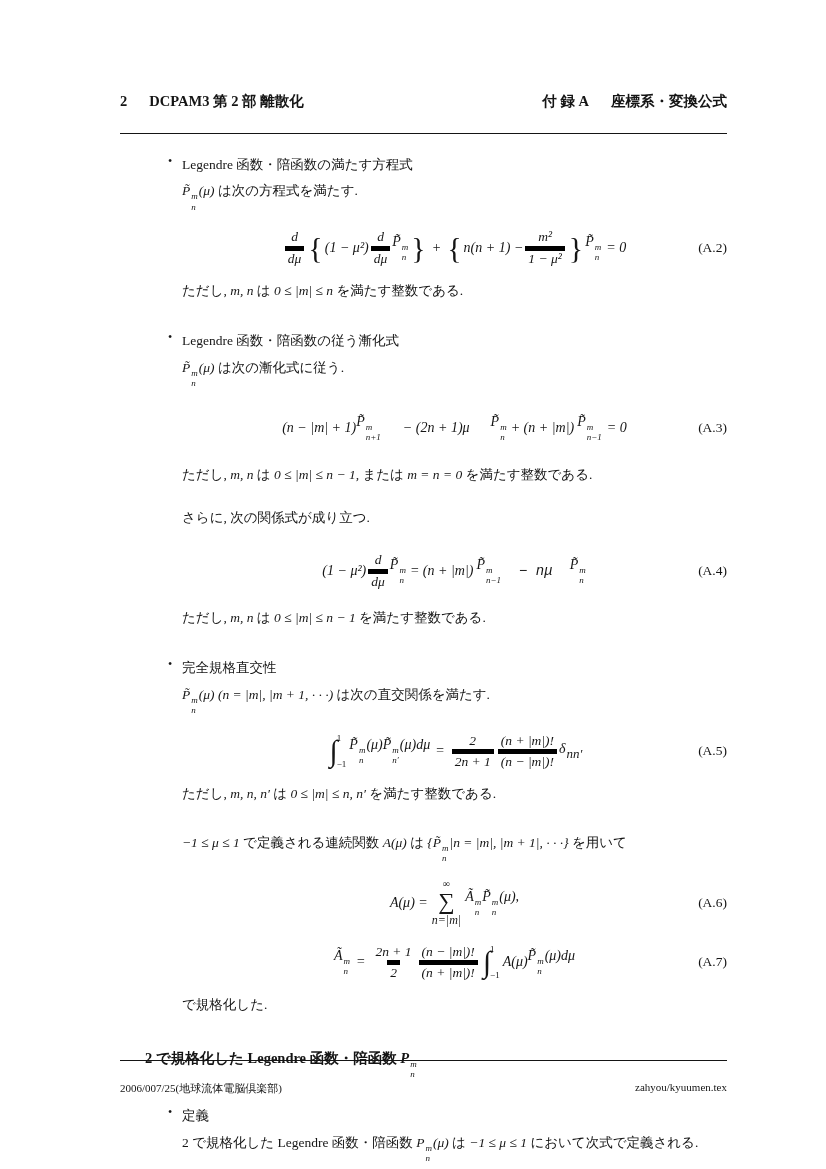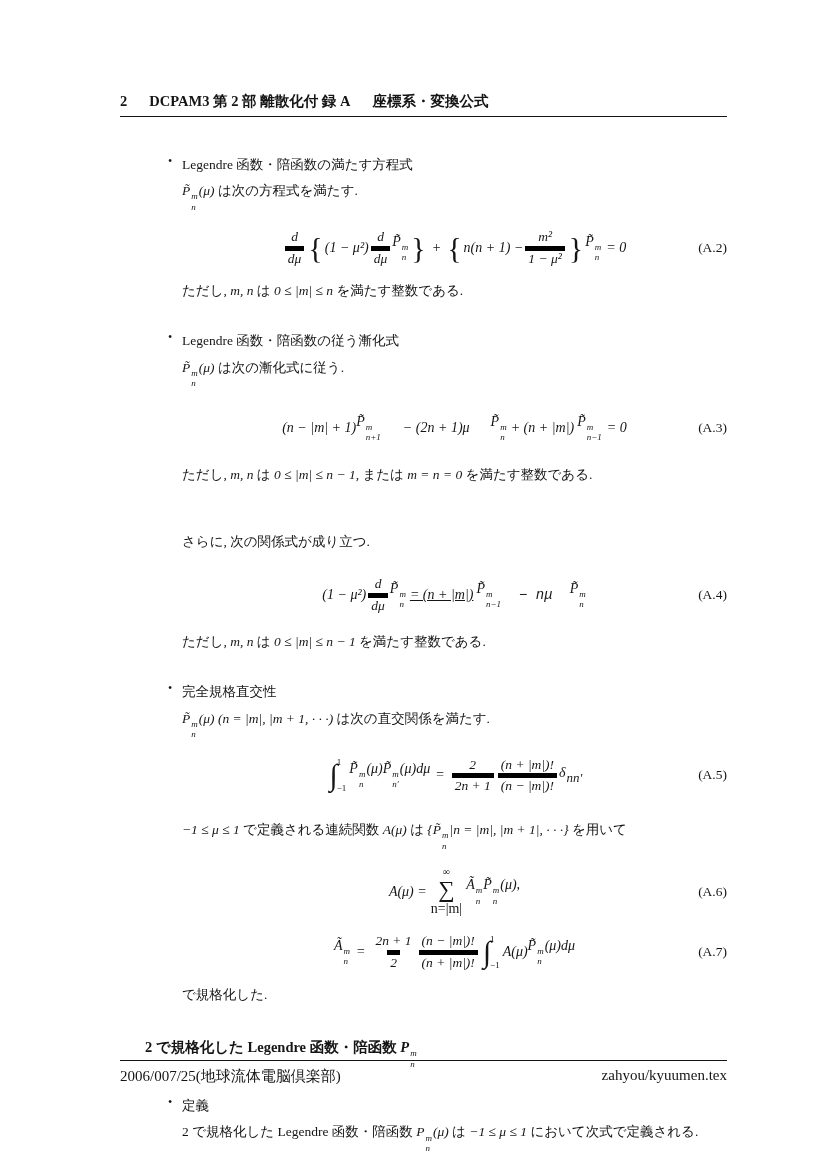--- a/index.html
+++ b/index.html
@@ -8,30 +8,30 @@
     position:relative; width:826px; height:1169px; overflow:hidden;
     background:#ffffff; color:#151515;
     font-family:"Liberation Serif","DejaVu Serif",serif;
     font-size:13.5px;
   }
   .it { font-style:italic; }
   .rm { font-style:normal;text-align:center; }
   
   .header {
     position:absolute; left:120px; right:99px; top:92px;
-    display:flex; align-items:baseline;
+    display:flex; justify-content:space-between; align-items:baseline;
     font-weight:bold; font-size:14.5px;
-    border-bottom:1px solid #151515; padding-bottom:5px;
+    border-bottom:1px solid #151515; padding-bottom:22px;
   }
   .header .gap { display:inline-block; width:22px; }
   .footer {
     position:absolute; left:120px; right:99px; top:1060px;
-    border-top:1px solid #151515; padding-top:6px;
+    border-top:1px solid #151515; padding-top:20px;
     display:flex; justify-content:space-between;
-    font-size:15px;
+    font-size:11px;
   }
   
   .content { position:absolute; left:120px; right:99px; top:128px; }
   .bullet { display:flex; margin-top:24px; }
   .bullet .dot { width:14px; margin-left:48px; font-size:12px; padding-top:2px; }
   .bullet-body { flex:1; }
   .line { line-height:1.95; }
   .sec-head { font-weight:bold; font-size:14.5px; margin:30px 0 0 25px; }
   
   .eqrow { position:relative; display:flex; justify-content:center; align-items:center;
@@ -47,21 +47,21 @@
   .sub-only { font-size:13px; vertical-align:-0.4em; margin-left:1px; }
   .bbrace { font-size:30px; font-style:normal; font-weight:300; line-height:1; margin:0 2px; }
   .intwrap { display:inline-flex; align-items:center; margin:0 3px; }
   .int-sign { font-size:30px; line-height:1; font-style:normal; }
   .int-lims { display:inline-flex; flex-direction:column; justify-content:space-between;
               height:36px; font-size:9px; font-style:normal; margin-left:-1px; }
   .sumwrap { display:inline-flex; flex-direction:column; align-items:center;
              line-height:1; margin:0 4px; font-style:normal; }
   .sum-top { font-size:10px; }
   .sum-sign { font-size:23px; padding:1px 0; }
-  .sum-bot { font-size:14px; }
+  .sum-bot { font-size:12px; font-style:italic; }
 </style>
 </head>
 <body>
 
 <div class="page">
 
   <div class="header">
     <span>
       <span>2</span><span class="gap"></span><span>DCPAM3 第 2 部 離散化</span>
     </span>
@@ -153,34 +153,34 @@
                 </span></span>
             <span style="margin-left:4px;">= 0</span>
           </span>
           <span class="eqlabel">(A.3)</span>
         </div>
 
         <div class="line">
           <span class="rm">ただし, </span><span class="it">m, n</span><span class="rm"> は </span><span class="it">0 ≤ |m| ≤ n − 1,</span><span class="rm"> または </span><span class="it">m = n = 0</span><span class="rm"> を満たす整数である.</span>
         </div>
 
-        <div class="line" style="margin-top:40px;"><span class="rm">さらに, 次の関係式が成り立つ.</span></div>
+        <div class="line" style="margin-top:16px;"><span class="rm">さらに, 次の関係式が成り立つ.</span></div>
 
         <div class="eqrow">
           <span class="eqbody">
             <span>(1 − μ²)</span>
             <span class="frac">
                 <span class="num">d</span>
                 <span class="den">dμ</span>
               </span>
             <span><span>P̃</span><span class="ss">
                   <span>m</span>
                   <span>n</span>
                 </span></span>
-            <span style="margin:16px 3px;text-decoration:underline;">= (n + |m|)</span>
+            <span style="margin:16px 3px;">= (n + |m|)</span>
             <span><span>P̃</span><span class="ss">
                   <span>m</span>
                   <span>n−1</span>
                 </span></span>
             <span style="margin:0 17px;font-family:Liberation Mono, monospace;">− nμ</span>
             <span><span>P̃</span><span class="ss">
                   <span>m</span>
                   <span>n</span>
                 </span></span>
           </span>
@@ -228,20 +228,23 @@
               </span>
             <span class="frac">
                 <span class="num">(n + |m|)!</span>
                 <span class="den">(n − |m|)!</span>
               </span>
             <span><span>δ</span><span class="sub-only">nn′</span></span>
           </span>
           <span class="eqlabel">(A.5)</span>
         </div>
 
+        <div class="line">
+          <span class="rm">ただし, </span><span class="it">m, n, n′</span><span class="rm"> は </span><span class="it">0 ≤ |m| ≤ n, n′</span><span class="rm"> を満たす整数である.</span>
+        </div>
 
         <div class="line" style="margin-top:22px;">
           <span class="it">−1 ≤ μ ≤ 1</span><span class="rm"> で定義される連続関数 </span><span class="it">A(μ)</span><span class="rm"> は </span><span class="it">{</span><span class="it"><span>P̃</span><span class="ss">
                 <span>m</span>
                 <span>n</span>
               </span></span><span class="it">|n = |m|, |m + 1|, · · ·}</span><span class="rm"> を用いて</span>
         </div>
 
         <div class="eqrow" style="margin-bottom:4px;">
           <span class="eqbody">

